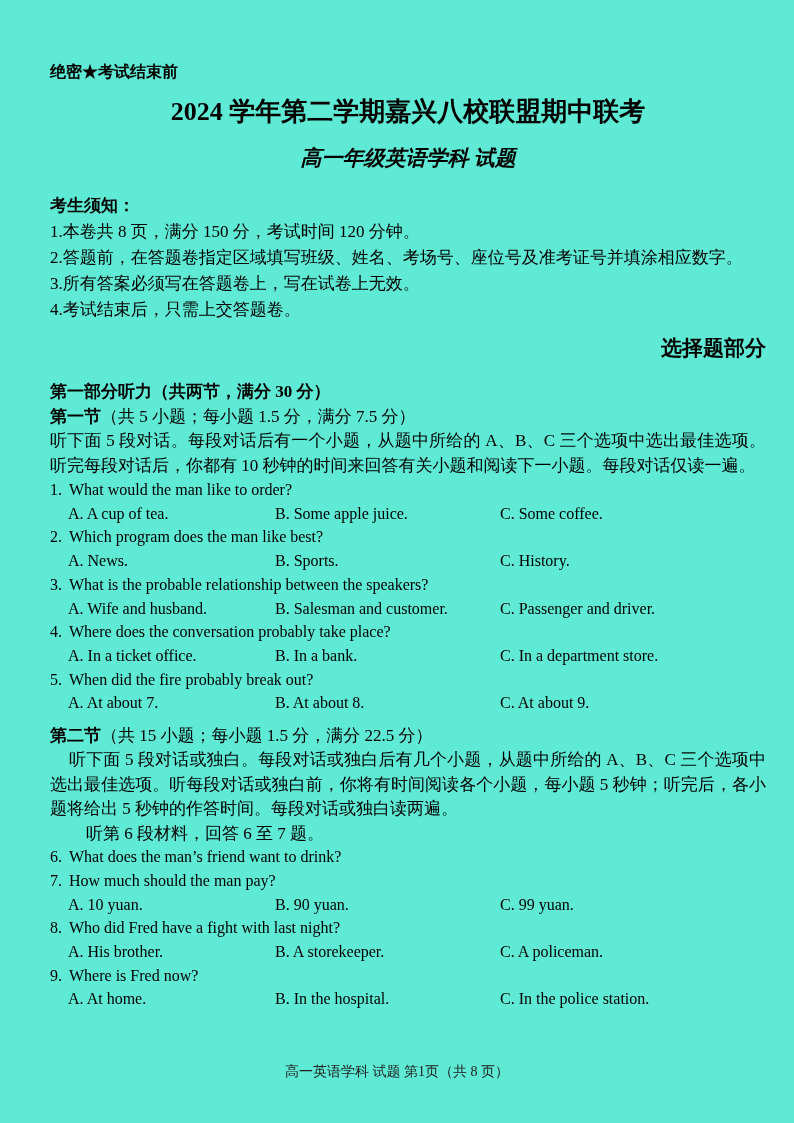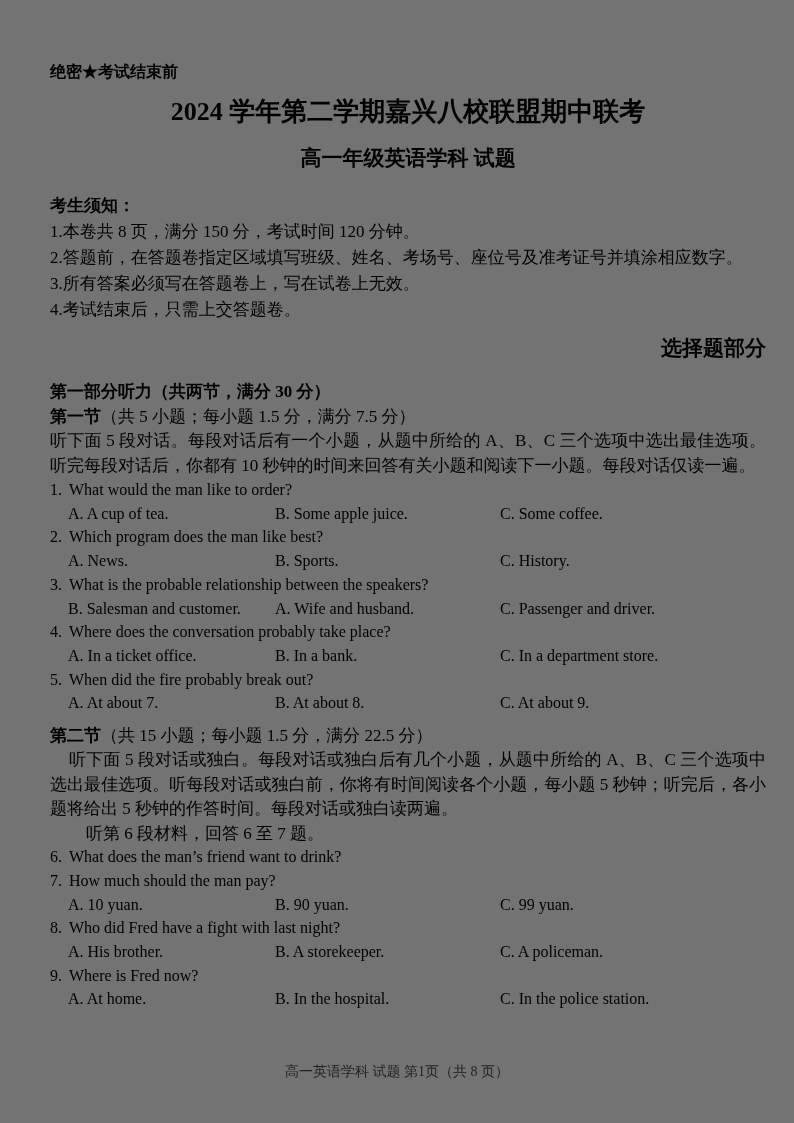--- a/index.html
+++ b/index.html
@@ -1,25 +1,25 @@
 <!DOCTYPE html>
 <html><head>
 <meta charset="utf-8">
 <style>
   html, body { margin: 0; padding: 0; background: #ffffff; }
   .page {
-    width: 794px; height: 1123px; background: #737373; color: #000000;
+    width: 794px; height: 1123px; background: #5eead4; color: #000000;
     position: relative; box-sizing: border-box;
     padding: 60px 28px 0 50px;
     font-family: "Liberation Serif", "DejaVu Serif", serif;
     overflow: hidden;
   }
   .secrecy { font-size: 16px; font-weight: 700; line-height: 24px; }
   .title { font-size: 26px; font-weight: 700; text-align: center; margin-top: 10px; line-height: 36px; font-family: Liberation Serif, serif; }
-  .subtitle { font-size: 21px; font-weight: 700; text-align: center; margin-top: 13px; line-height: 30px; }
+  .subtitle { font-size: 21px; font-weight: 700; text-align: center; margin-top: 13px; line-height: 30px; font-style: italic; }
   .notice { margin-top: 20px; font-size: 17px; line-height: 26px; }
   .notice-heading { font-weight: 700; }
   .section-title { font-size: 21px; font-weight: 700; text-align: right; margin-top: 10px; line-height: 30px; }
   .part-heading { font-size: 17px; font-weight: 700; margin-top: 16px; line-height: 25px; }
   .sub-heading { font-size: 17px; line-height: 25px; }
   .sub-heading .lbl { font-weight: 700; }
   .sect2-gap { margin-top: 8px; }
   .instructions { font-size: 17px; line-height: 24.5px; text-align: justify; margin: 0; }
   .instructions.indent { text-indent: 19px; }
   .m-note { font-size: 17px; line-height: 23.7px; padding-left: 36px; }
@@ -72,22 +72,22 @@
     <div class="options">
       <span>A. News.</span>
       <span>B. Sports.</span>
       <span>C. History.</span>
     </div>
   </div>
 
   <div class="question">
     <div class="q-line"><span class="q-num">3.</span><span>What is the probable relationship between the speakers?</span></div>
     <div class="options">
+      <span>A. Wife and husband.</span>
       <span>B. Salesman and customer.</span>
-      <span>A. Wife and husband.</span>
       <span>C. Passenger and driver.</span>
     </div>
   </div>
 
   <div class="question">
     <div class="q-line"><span class="q-num">4.</span><span>Where does the conversation probably take place?</span></div>
     <div class="options">
       <span>A. In a ticket office.</span>
       <span>B. In a bank.</span>
       <span>C. In a department store.</span>

